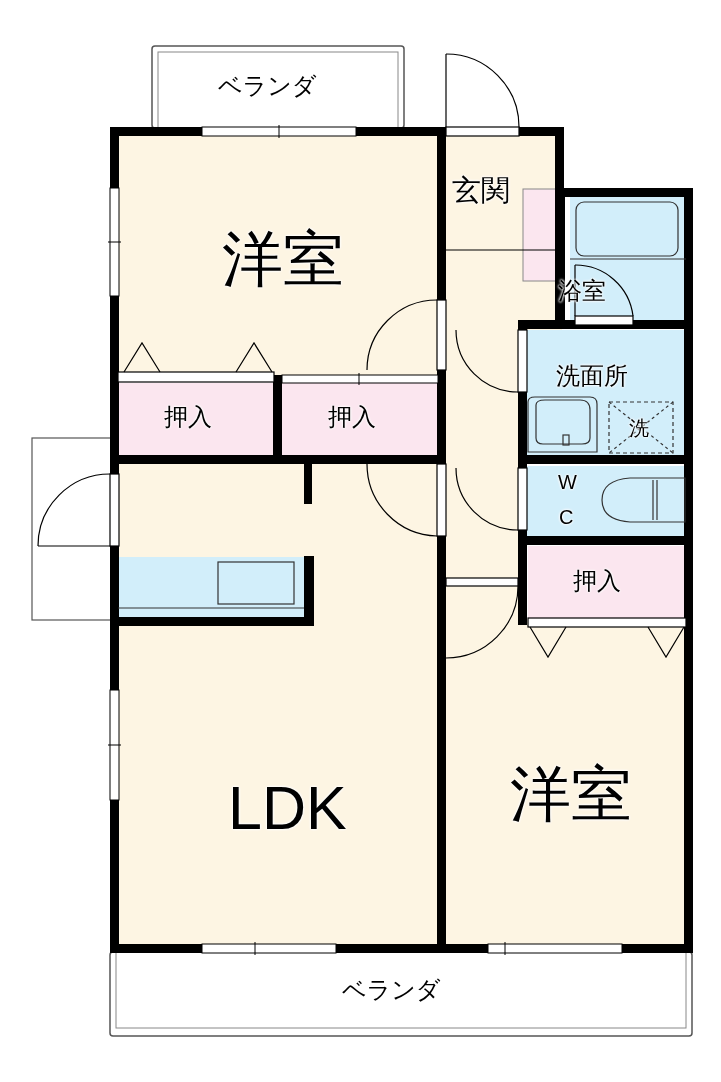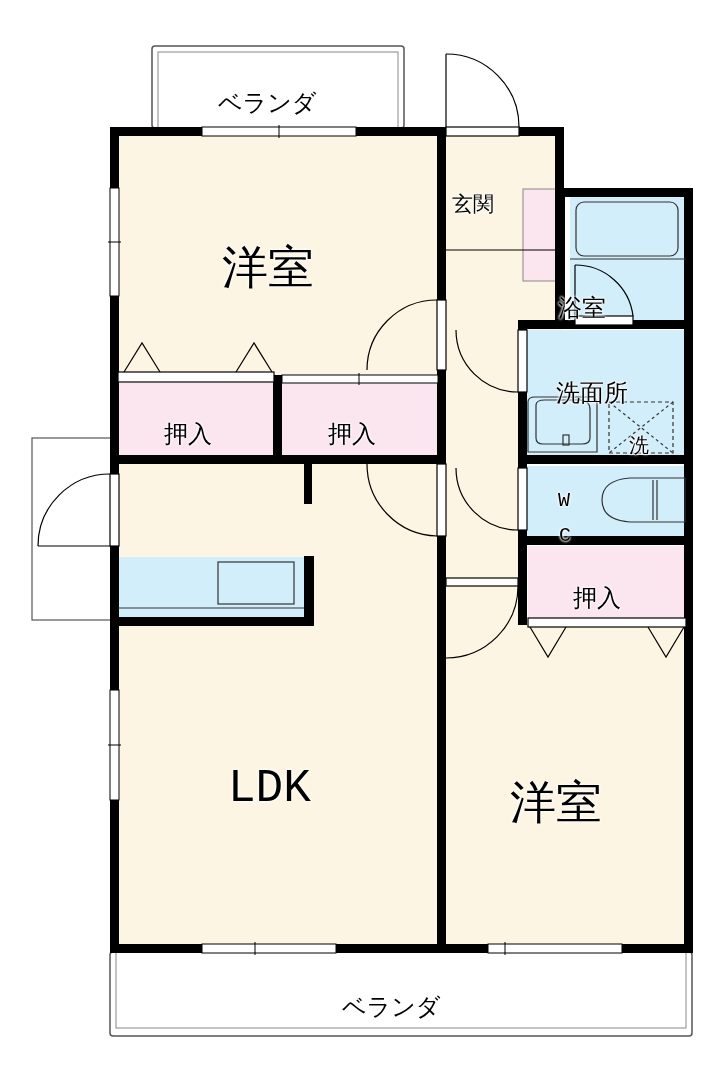--- a/index.html
+++ b/index.html
@@ -1,21 +1,21 @@
 <!DOCTYPE html>
 <html><head>
 <meta charset="utf-8">
 <style>
   html, body { margin: 0; padding: 0; background: #ffffff; }
   body { width: 721px; height: 1082px; position: relative; overflow: hidden; font-family: "DejaVu Sans", sans-serif; }
   #plan { position: absolute; left: 0; top: 0; }
   .lbl { position: absolute; color: #000; text-align: center; white-space: nowrap; line-height: 1;
-         text-shadow: 0 0 3px #fff, 0 0 3px #fff, 0 0 2px #fff; font-family: Liberation Mono, monospace; margin-top: 19px; }
-  .big { font-size: 46px; }
-  .mid { font-size: 21px; }
+         text-shadow: 0 0 3px #fff, 0 0 3px #fff, 0 0 2px #fff; font-family: Liberation Sans, sans-serif; }
+  .big { font-size: 61px; }
+  .mid { font-size: 29px; }
   .sm { font-size: 24px; }
   .xs { font-size: 20px; }
 </style>
 </head>
 <body>
 
 <svg id="plan" width="721" height="1082" viewBox="0 0 721 1082" xmlns="http://www.w3.org/2000/svg">
 
   <g>
     <rect x="152" y="46" width="252" height="82" rx="3" fill="#fff" stroke="#555" stroke-width="1.5"></rect>
@@ -151,15 +151,15 @@
 <div class="lbl big" style="left:222px; top:229px;">洋室</div>
 <div class="lbl mid" style="left:452px; top:176px;">玄関</div>
 <div class="lbl sm" style="left:558px; top:279px;">浴室</div>
 <div class="lbl sm" style="left:556px; top:364px;">洗面所</div>
 <div class="lbl xs" style="left:629px; top:418px;">洗</div>
 <div class="lbl xs" style="left:558px; top:472px;">W</div>
 <div class="lbl xs" style="left:559px; top:507px;">C</div>
 <div class="lbl sm" style="left:164px; top:405px;">押入</div>
 <div class="lbl sm" style="left:328px; top:405px;">押入</div>
 <div class="lbl sm" style="left:573px; top:569px;">押入</div>
-<div class="lbl big" style="left:228px; top:747px;">LDK</div>
+<div class="lbl big" style="left:228px; top:778px;">LDK</div>
 <div class="lbl big" style="left:510px; top:764px;">洋室</div>
 <div class="lbl sm" style="left:342px; top:978px;">ベランダ</div>
 
 </body></html>

